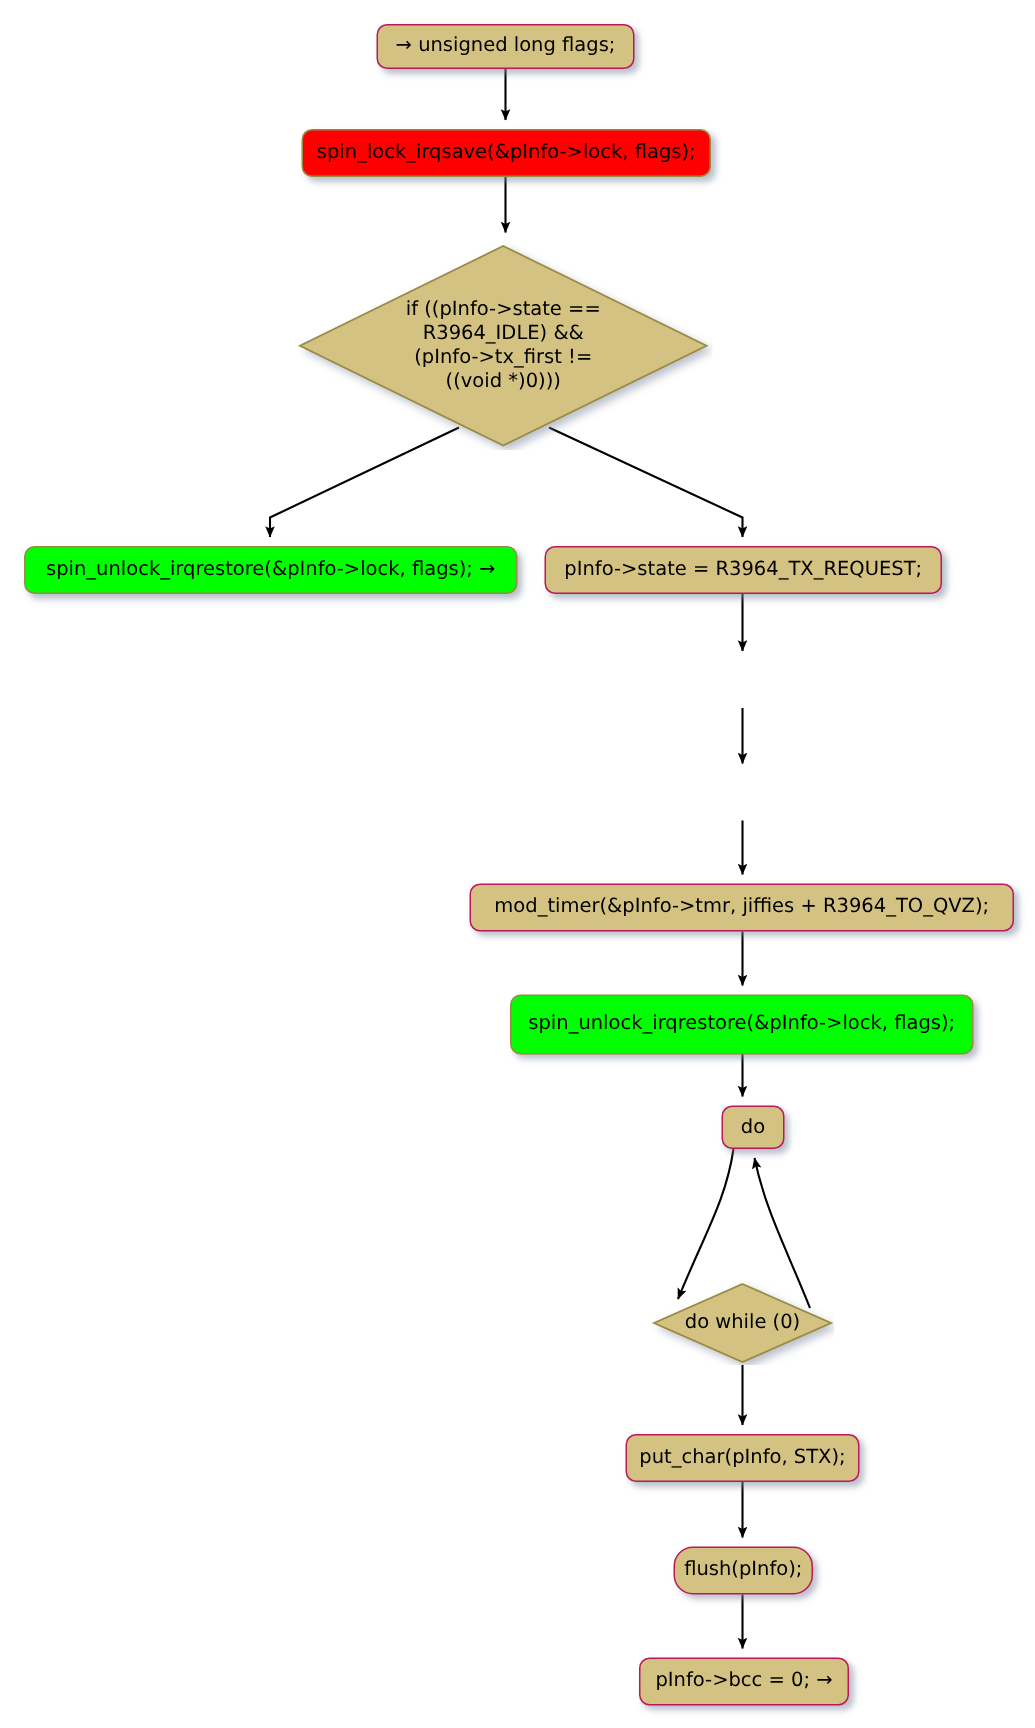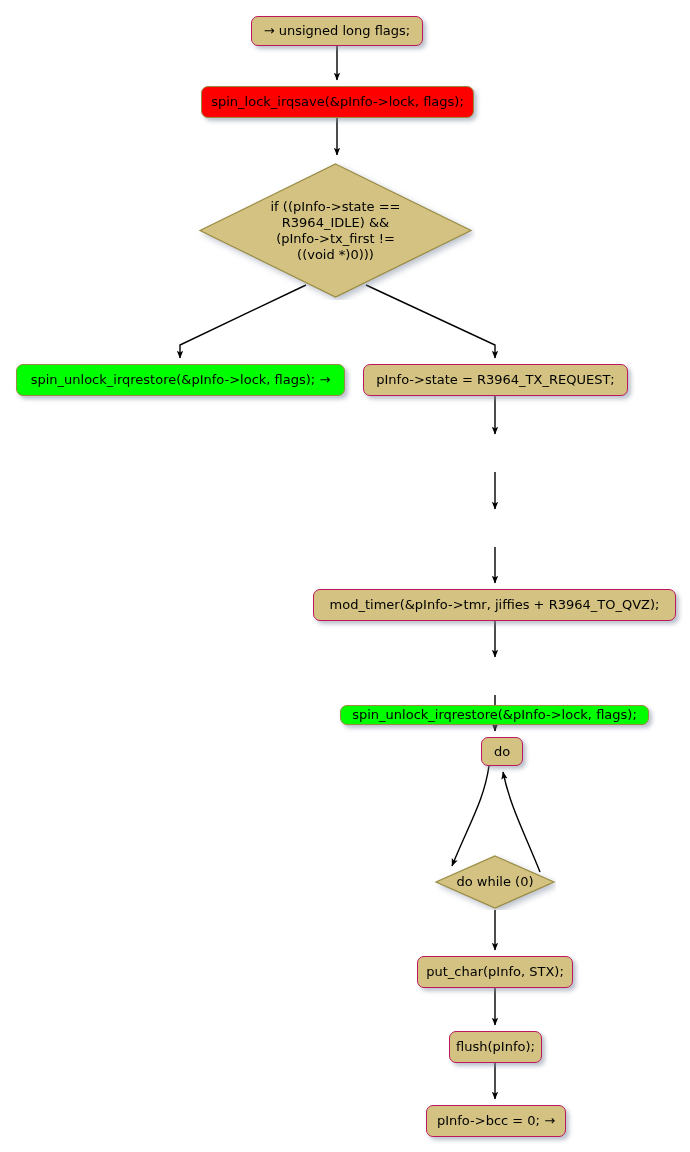--- a/index.html
+++ b/index.html
@@ -135,40 +135,40 @@
   <div class="node box" style="left:363px; top:364px; width:265px; height:32px;">
     <span>pInfo-&gt;state = R3964_TX_REQUEST;</span>
   </div>
 
 
 
   <div class="node box" style="left:313px; top:589px; width:363px; height:32px;">
     <span>mod_timer(&amp;pInfo-&gt;tmr, jiffies + R3964_TO_QVZ);</span>
   </div>
 
-  <div class="node box green" style="left:340px; top:663px; width:309px; height:20px;margin-top:42px;">
+  <div class="node box green" style="left:340px; top:663px; width:309px; height:40px;">
     <span>spin_unlock_irqrestore(&amp;pInfo-&gt;lock, flags);</span>
   </div>
 
   <div class="node box" style="left:481px; top:737px; width:30px; height:29px; padding:0 20px;">
     <span>do</span>
   </div>
 
   <div class="node diamond" style="left:434px; top:854px; width:122px; height:56px;">
     <svg class="diamond-shape" viewBox="0 0 122 56" preserveAspectRatio="none">
       <polygon points="61,2 120,28 61,54 2,28" fill="#d3c281" stroke="#9a8b42" stroke-width="1.2" style="filter: drop-shadow(rgba(130, 140, 160, 0.55) 3px 3px 3px);"></polygon>
     </svg>
     <span class="diamond-label">do while (0)</span>
   </div>
 
   <div class="node box" style="left:417px; top:956px; width:156px; height:32px;">
     <span>put_char(pInfo, STX);</span>
   </div>
 
-  <div class="node box" style="left:449px; top:1031px; width:93px; height:32px;">
+  <div class="node box" style="left:449px; top:1031px; width:93px; height:32px;border-radius:13px;">
     <span>flush(pInfo);</span>
   </div>
 
   <div class="node box" style="left:426px; top:1105px; width:140px; height:32px;">
     <span>pInfo-&gt;bcc = 0; →</span>
   </div>
 
 </div>
 
 </body></html>

